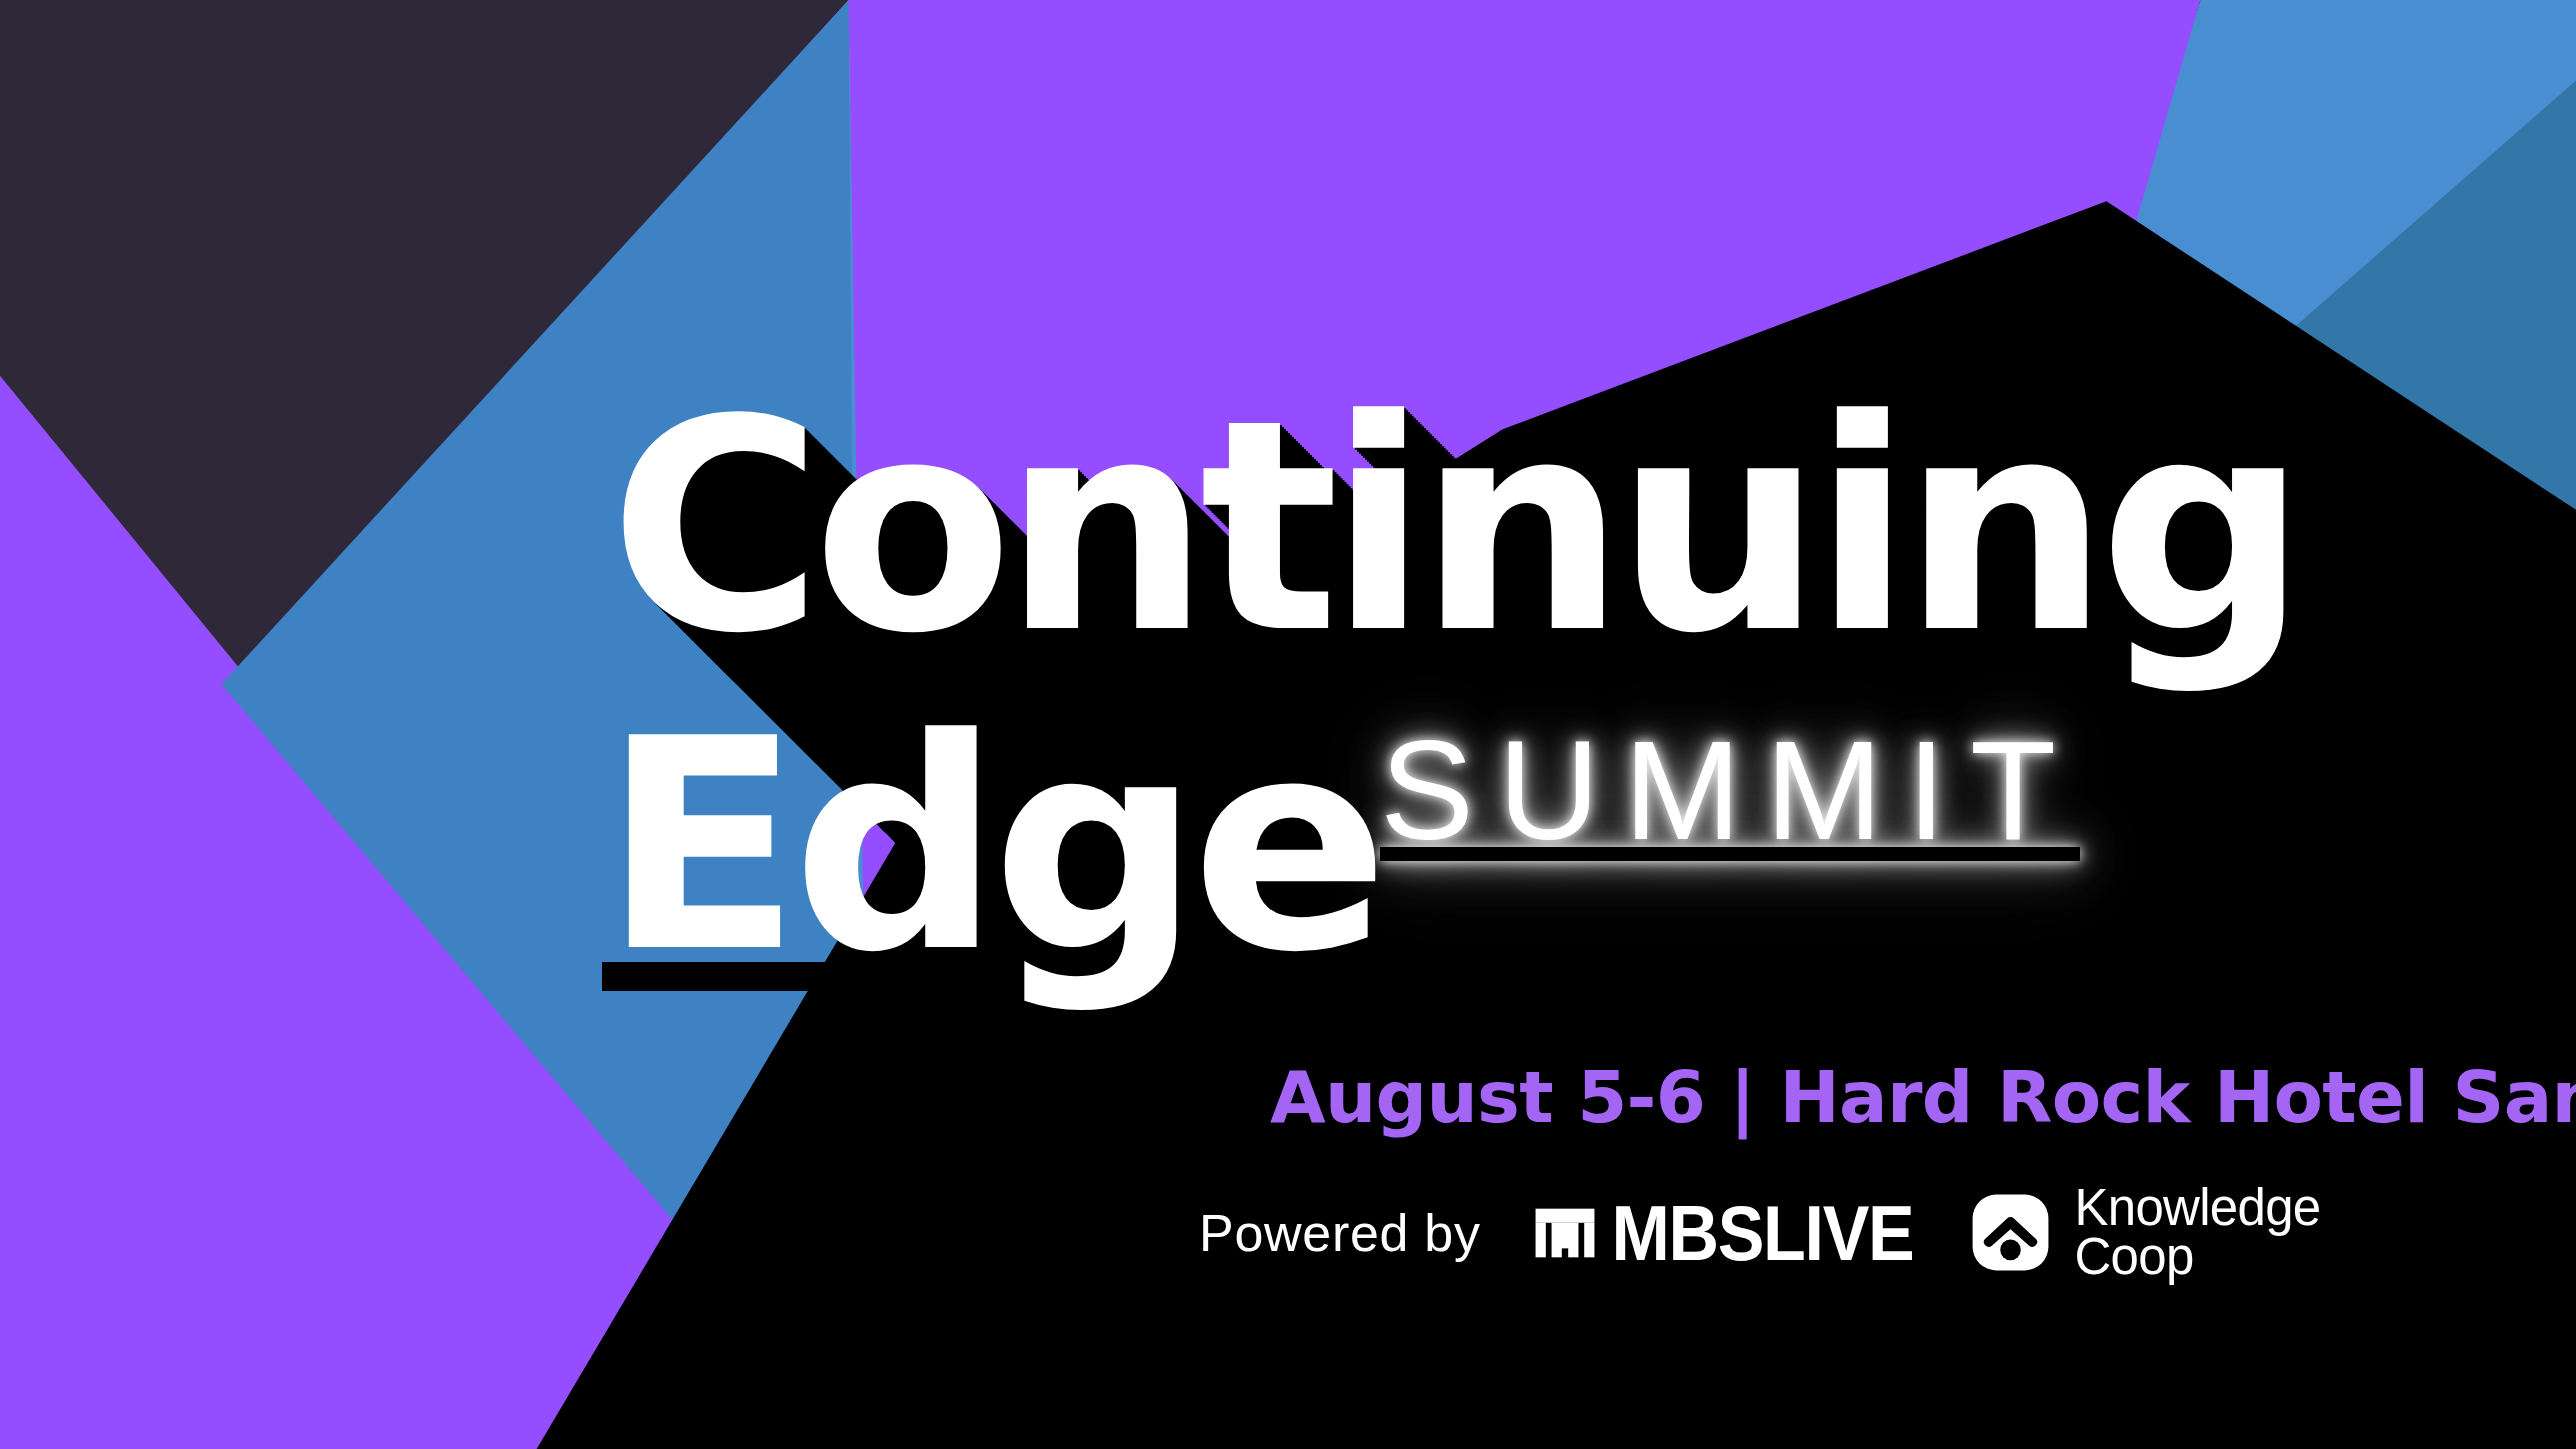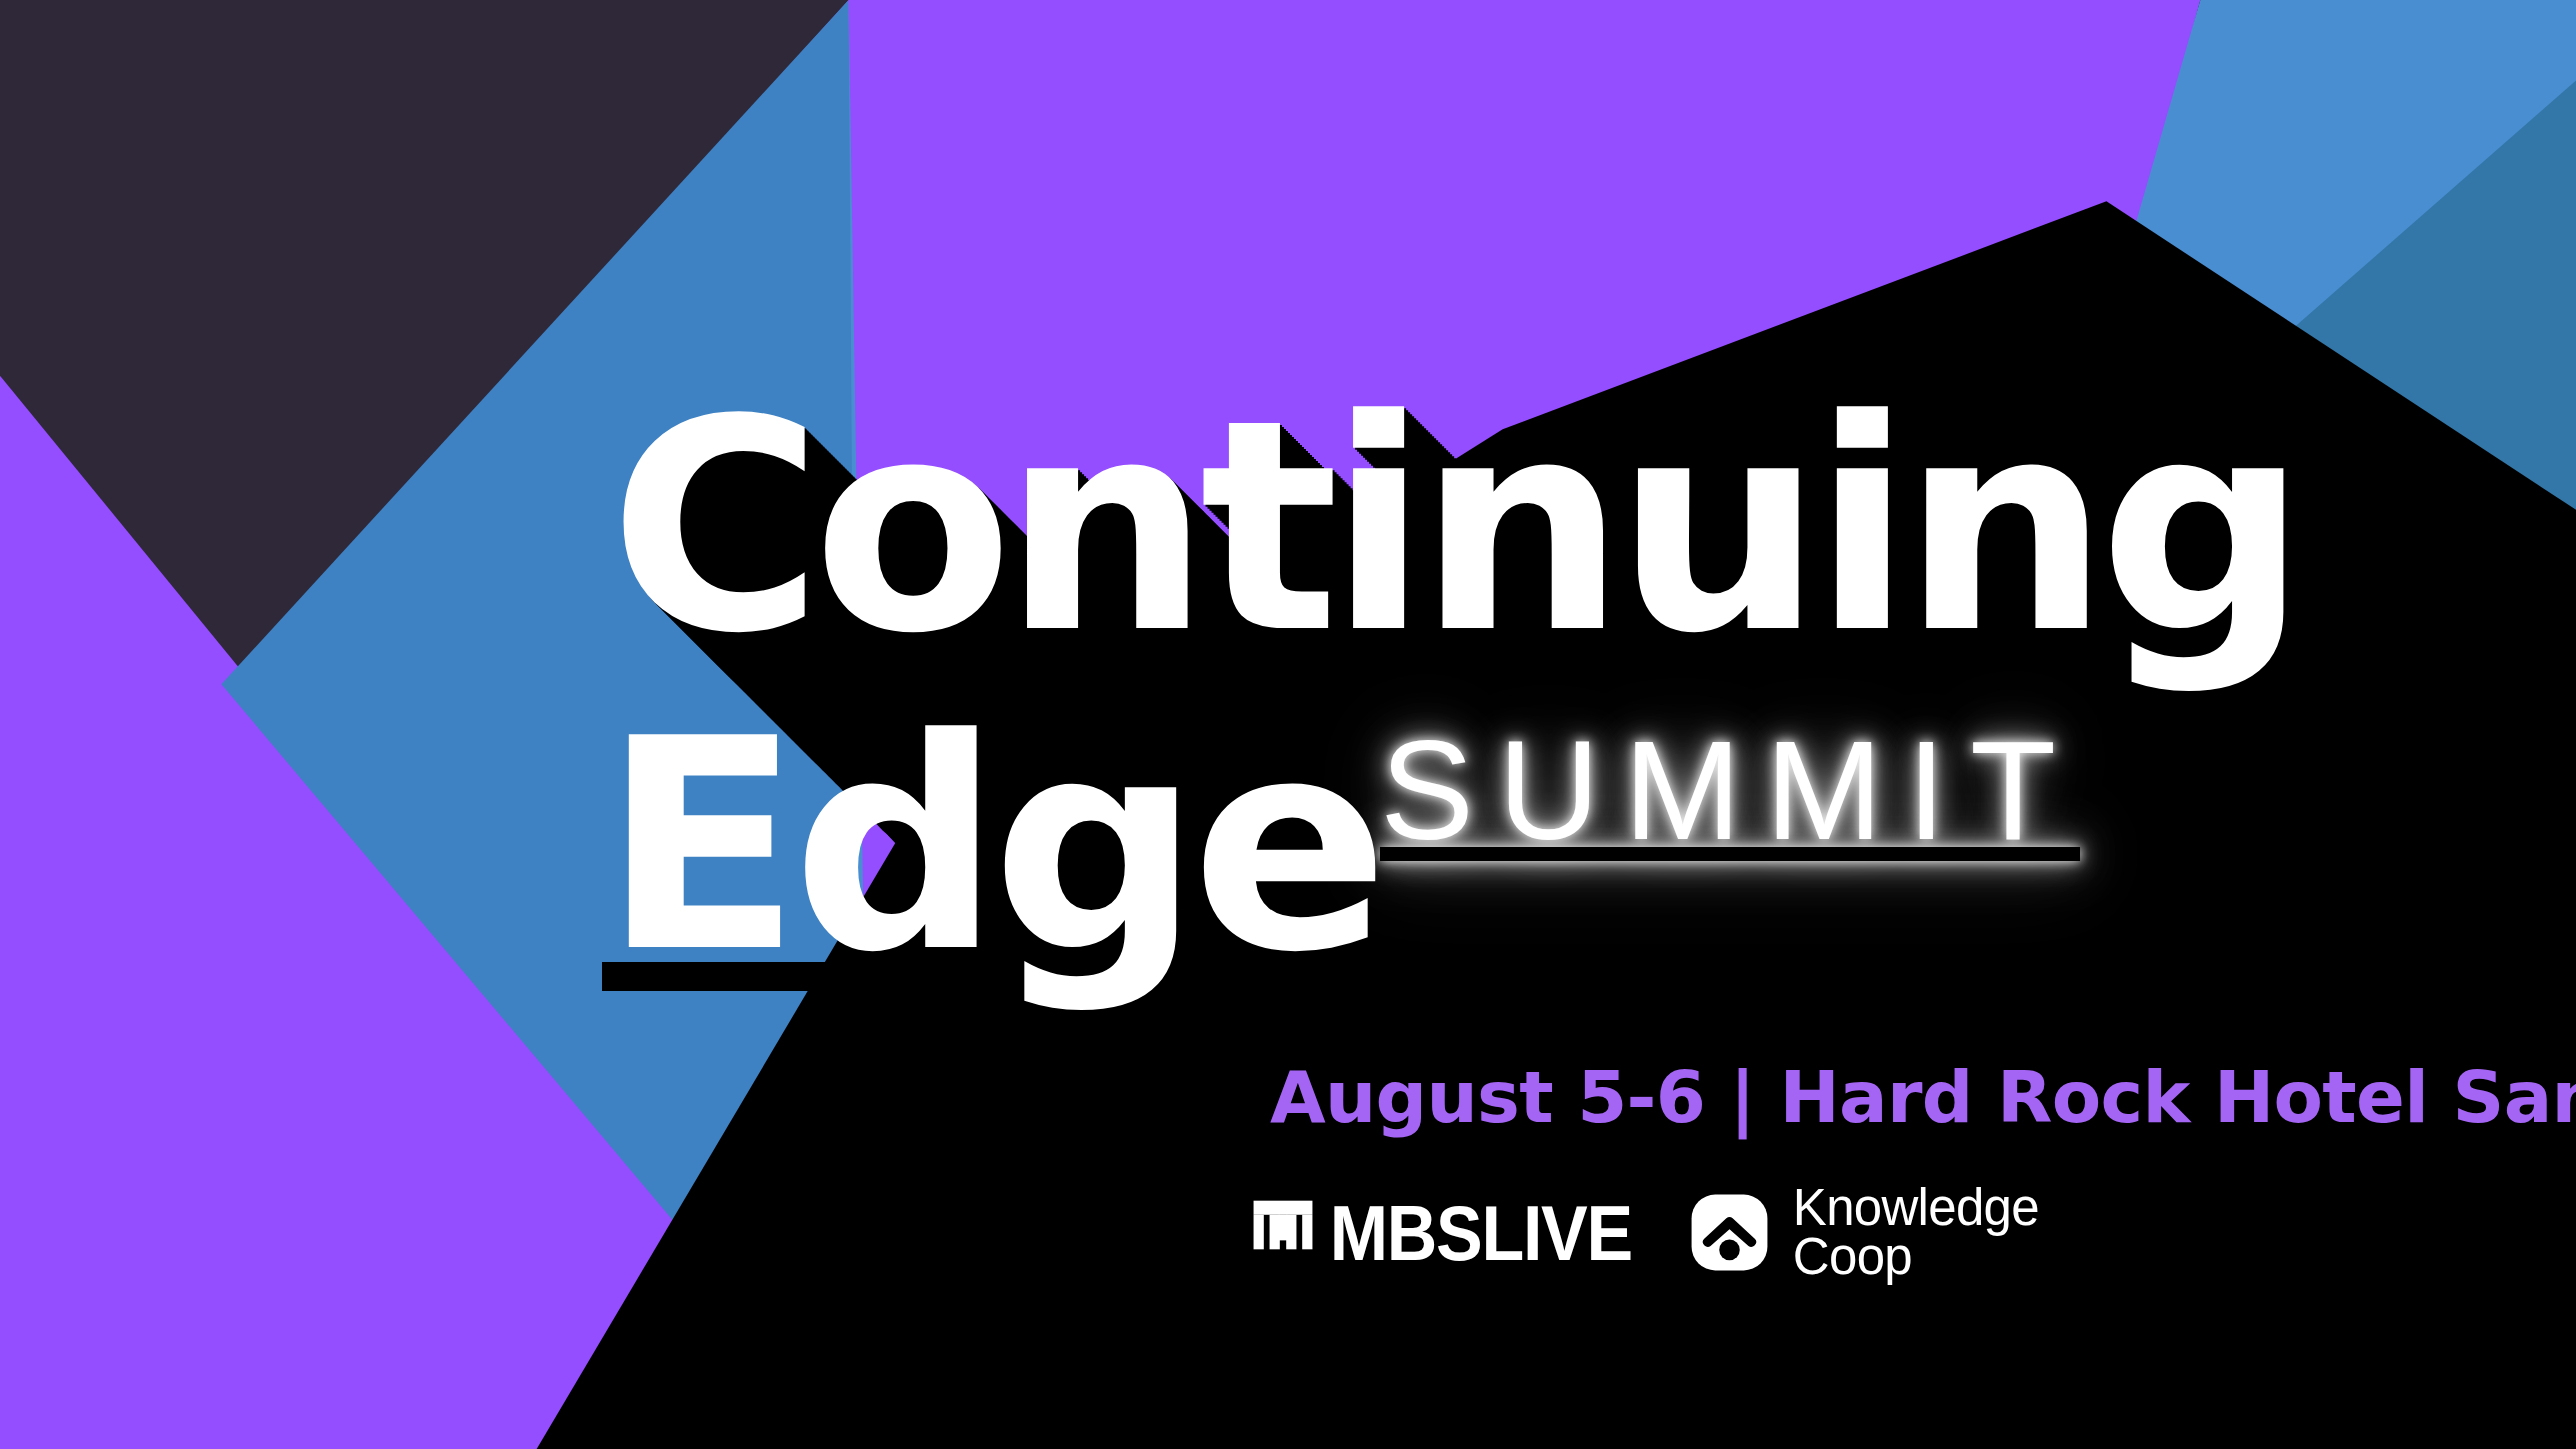--- a/index.html
+++ b/index.html
@@ -117,21 +117,21 @@
   }
   .powered-by{
     font-size:52px;
     font-weight:400;
     letter-spacing:0.7px;
     color:#ffffff;
     font-family:"Liberation Sans", sans-serif;
   }
   .mbs-logo{
     display:flex;
-    align-items:flex-start;
+    align-items:center;
     margin-left:52px;
   }
   .mbs-mark{width:64px;height:64px;display:block;}
   .mbs-word{
     margin-left:14.8px;
     font-size:70px;
     font-weight:700;
     letter-spacing:-1.3px;
     color:#ffffff;
     font-family:"Liberation Sans", sans-serif;
@@ -190,20 +190,21 @@
 
     <div class="row-edge">
       <span class="word-edge">Edge</span>
       <span class="word-summit">SUMMIT</span>
     </div>
 
     <div class="date-line">August 5-6 | Hard Rock Hotel San Diego</div>
 
     <div class="footer-row">
 
+      <span class="powered-by">Powered by</span>
 
       <div class="mbs-logo">
         <svg class="mbs-mark" viewBox="0 0 100 100">
           <rect x="4" y="12" width="92" height="22" fill="#ffffff"></rect>
           <rect x="4" y="34" width="16" height="54" fill="#ffffff"></rect>
           <rect x="29" y="34" width="16" height="54" fill="#ffffff"></rect>
           <rect x="43" y="34" width="14" height="40" fill="#ffffff"></rect>
           <rect x="55" y="34" width="16" height="54" fill="#ffffff"></rect>
           <rect x="80" y="34" width="16" height="54" fill="#ffffff"></rect>
         </svg>

